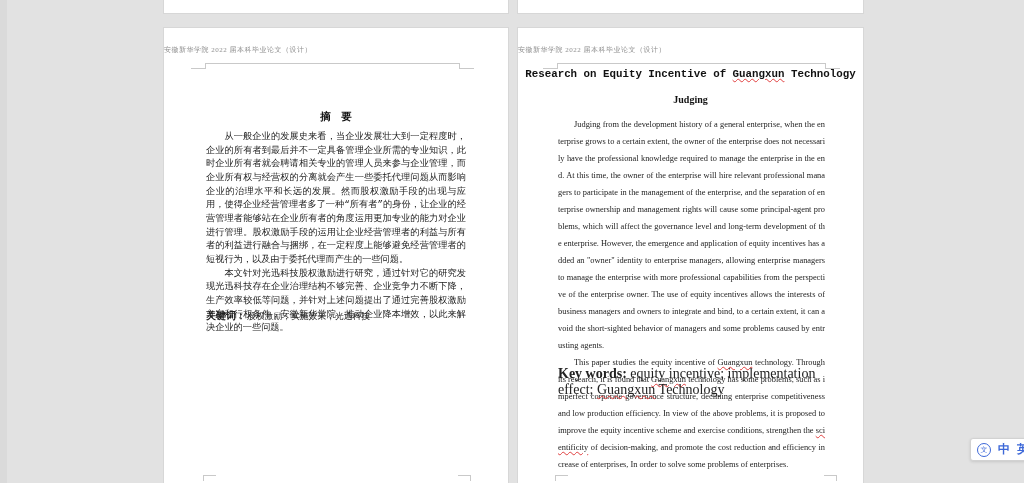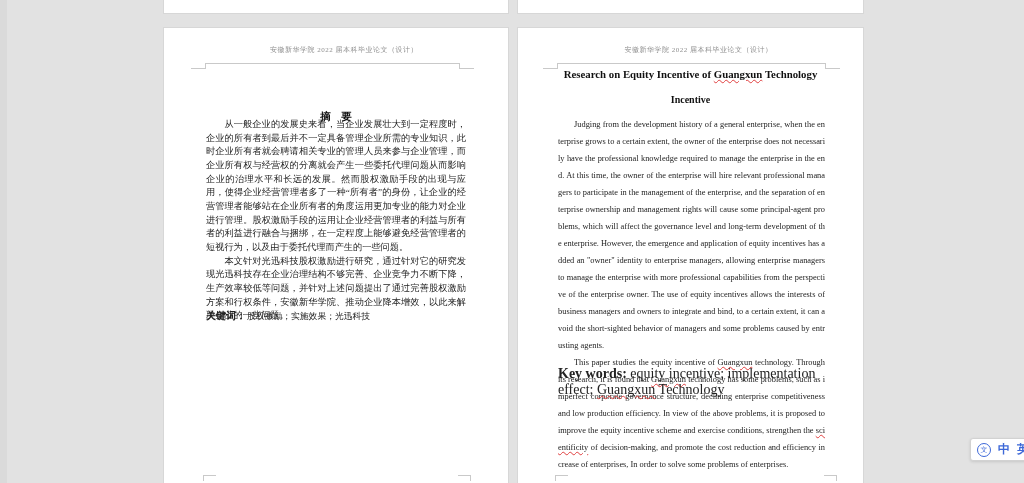--- a/index.html
+++ b/index.html
@@ -16,51 +16,51 @@
   .sheet{ position:absolute; background:#ffffff; border:1px solid #d7d7d7; }
   .prev-l{ left:163px; top:-4px; width:346px; height:18px; }
   .prev-r{ left:517px; top:-4px; width:347px; height:18px; }
   .page{ position:absolute; top:27px; height:470px; background:#ffffff; border:1px solid #d7d7d7; }
   .page-l{ left:163px; width:346px; }
   .page-r{ left:517px; width:347px; }
 
   
   .runhead{
     position:absolute; top:17px; left:0; width:100%;
-    text-align:center; font-size:7px; color:#8f8f8f; letter-spacing:0.5px;padding-left:16px;
+    text-align:left; font-size:7px; color:#8f8f8f; letter-spacing:0.5px;
   }
   .hrule{ position:absolute; top:35px; height:0; border-top:1px solid #c9c9c9; }
   .corner{ position:absolute; top:35px; width:15px; height:6px; }
   .corner.cl{ border-right:1px solid #c9c9c9; border-bottom:1px solid #c9c9c9; }
   .corner.cr{ border-left:1px solid #c9c9c9; border-bottom:1px solid #c9c9c9; }
   .bmark{ position:absolute; top:447px; width:13px; height:6px; }
   .bmark.bl{ border-left:1px solid #c9c9c9; border-top:1px solid #c9c9c9; }
   .bmark.br{ border-right:1px solid #c9c9c9; border-top:1px solid #c9c9c9; }
 
   
   .cn-title{
     position:absolute; top:50px; left:0; width:100%;
     text-align:center; font-size:13.5px; font-weight:bold; letter-spacing:1.5px; color:#111;
   }
   .cn-abs{
     position:absolute; top:82px; left:0; width:100%;
     text-align:center; font-size:10.5px; font-weight:bold; color:#111;
   }
-  .cn-body{ position:absolute; left:42px; top:90px; width:260px; }
+  .cn-body{ position:absolute; left:42px; top:102px; width:260px;font-family:Liberation Mono, monospace; }
   .cn-body p{
     font-size:9.2px; line-height:13.65px; text-align:justify; text-justify:inter-ideograph;
     text-indent:2em; color:#222;
   }
   .cn-kw{ position:absolute; left:42px; top:281px; width:260px; font-size:8.8px; color:#222; }
   .kw-label-cn{ font-weight:bold; font-size:10px; margin-right:1px; }
 
   
   .en-title{
     position:absolute; top:40px; left:0; width:100%;
-    text-align:center; font-size:10.8px; font-weight:bold; color:#111;
+    text-align:center; font-size:10.8px; font-weight:bold; color:#111;font-family:Liberation Mono, monospace;
   }
   .en-abs{
     position:absolute; top:66px; left:0; width:100%;
     text-align:center; font-size:10px; font-weight:bold; color:#111;
   }
   .en-body{ position:absolute; left:40px; top:88px; width:267px; }
   .en-body p{
     font-size:8.4px; line-height:17px; text-align:justify; word-break:break-all;
     text-indent:16px; color:#222;
   }
@@ -116,21 +116,21 @@
   <div class="bmark br" style="left:294px;"></div>
 </div>
 
 <div class="page page-r">
   <div class="runhead">安徽新华学院 2022 届本科毕业论文（设计）</div>
   <div class="hrule" style="left:40px; width:267px;"></div>
   <div class="corner cl" style="left:25px;"></div>
   <div class="corner cr" style="left:307px;"></div>
 
   <h1 class="en-title"><span>Research on Equity Incentive of </span><span class="wavy">Guangxun</span><span> Technology</span></h1>
-  <div class="en-abs">Incentive</div>
+  <div class="en-abs">Judging</div>
 
   <div class="en-body">
     <p>Judging from the development history of a general enterprise, when the enterprise grows to a certain extent, the owner of the enterprise does not necessarily have the professional knowledge required to manage the enterprise in the end. At this time, the owner of the enterprise will hire relevant professional managers to participate in the management of the enterprise, and the separation of enterprise ownership and management rights will cause some principal-agent problems, which will affect the governance level and long-term development of the enterprise. However, the emergence and application of equity incentives has added an "owner" identity to enterprise managers, allowing enterprise managers to manage the enterprise with more professional capabilities from the perspective of the enterprise owner. The use of equity incentives allows the interests of business managers and owners to integrate and bind, to a certain extent, it can avoid the short-sighted behavior of managers and some problems caused by entrusting agents.</p>
     <p><span>This paper studies the equity incentive of </span><span class="wavy">Guangxun</span><span> technology. Through its research, it is found that </span><span class="wavy">Guangxun</span><span> technology has some problems, such as imperfect corporate governance structure, declining enterprise competitiveness and low production efficiency. In view of the above problems, it is proposed to improve the equity incentive scheme and exercise conditions, strengthen the </span><span class="wavy">scientificity</span><span> of decision-making, and promote the cost reduction and efficiency increase of enterprises, In order to solve some problems of enterprises.</span></p>
   </div>
 
   <div class="en-kw">
     <span class="kw-label-en">Key words:</span><span><span> equity incentive; implementation effect; </span><span class="wavy">Guangxun</span><span> Technology</span></span>
   </div>
 

